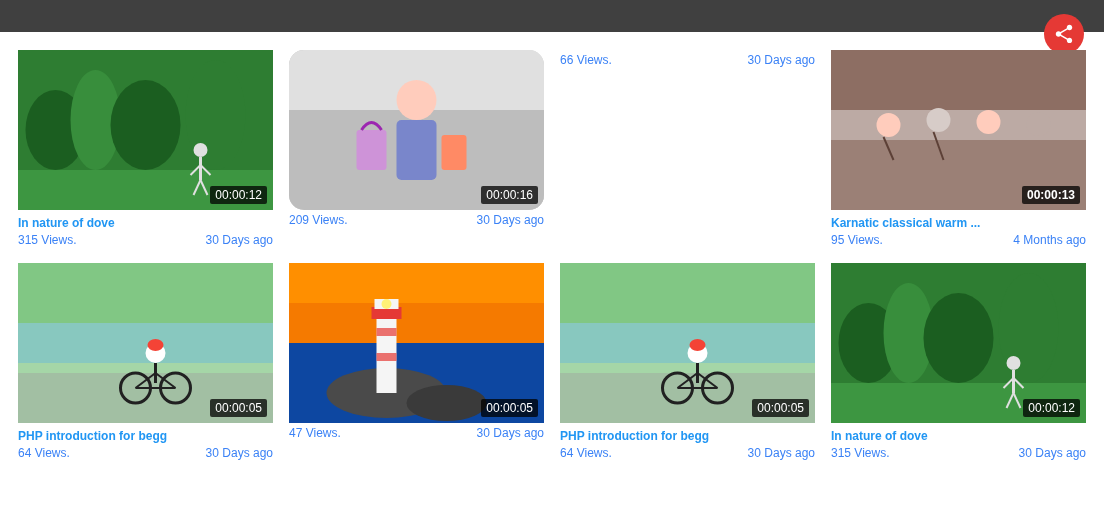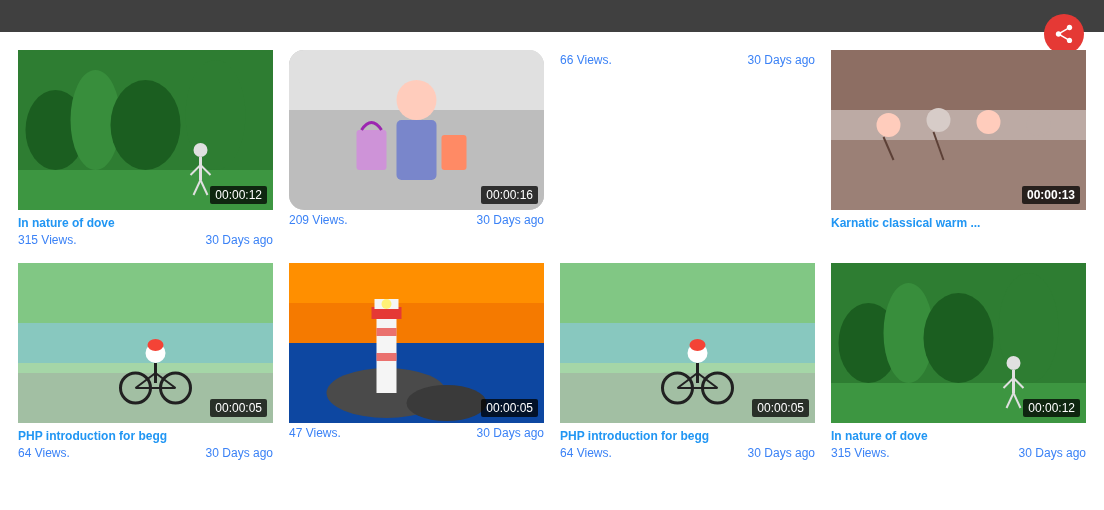--- a/index.html
+++ b/index.html
@@ -181,20 +181,24 @@
           <circle cx="110" cy="70" r="12" fill="#d7ccc8"></circle>
           <circle cx="160" cy="72" r="12" fill="#ffccbc"></circle>
           <circle cx="210" cy="74" r="12" fill="#bcaaa4"></circle>
 
           <line x1="55" y1="87" x2="65" y2="110" stroke="#5d4037" stroke-width="2"></line>
           <line x1="105" y1="82" x2="115" y2="110" stroke="#5d4037" stroke-width="2"></line>
         </svg>
         <div class="duration">00:00:13</div>
       </div>
       <div class="card-title">Karnatic classical warm ...</div>
+      <div class="card-meta">
+        <span>95 Views.</span>
+        <span>4 Months ago</span>
+      </div>
     </div>
     <div class="card">
       <div class="thumb thumb-5">
         
         <svg width="100%" height="100%" viewBox="0 0 260 160" preserveAspectRatio="xMidYMid slice">
           <rect width="260" height="160" fill="#81c784"></rect>
           <rect x="0" y="100" width="260" height="60" fill="#a5d6a7"></rect>
           <rect x="0" y="60" width="260" height="40" fill="#90caf9" opacity="0.5"></rect>
 
           <rect x="0" y="110" width="260" height="50" fill="#9e9e9e" opacity="0.4"></rect>

